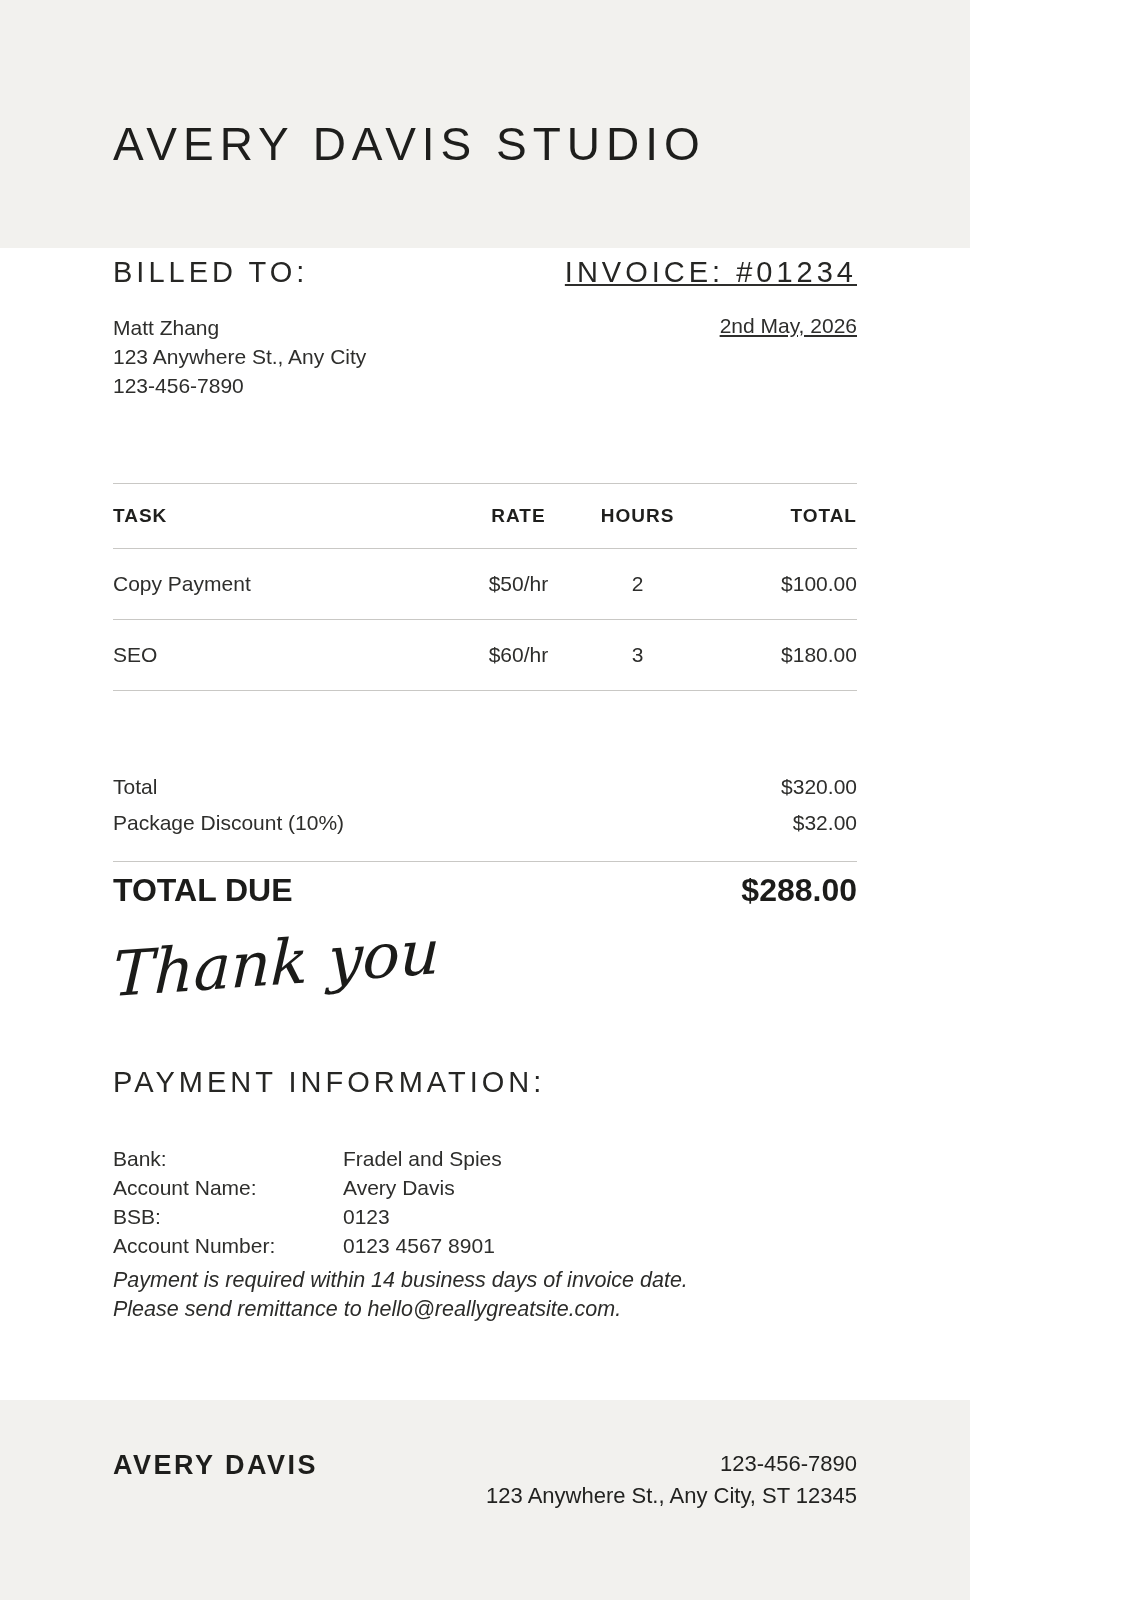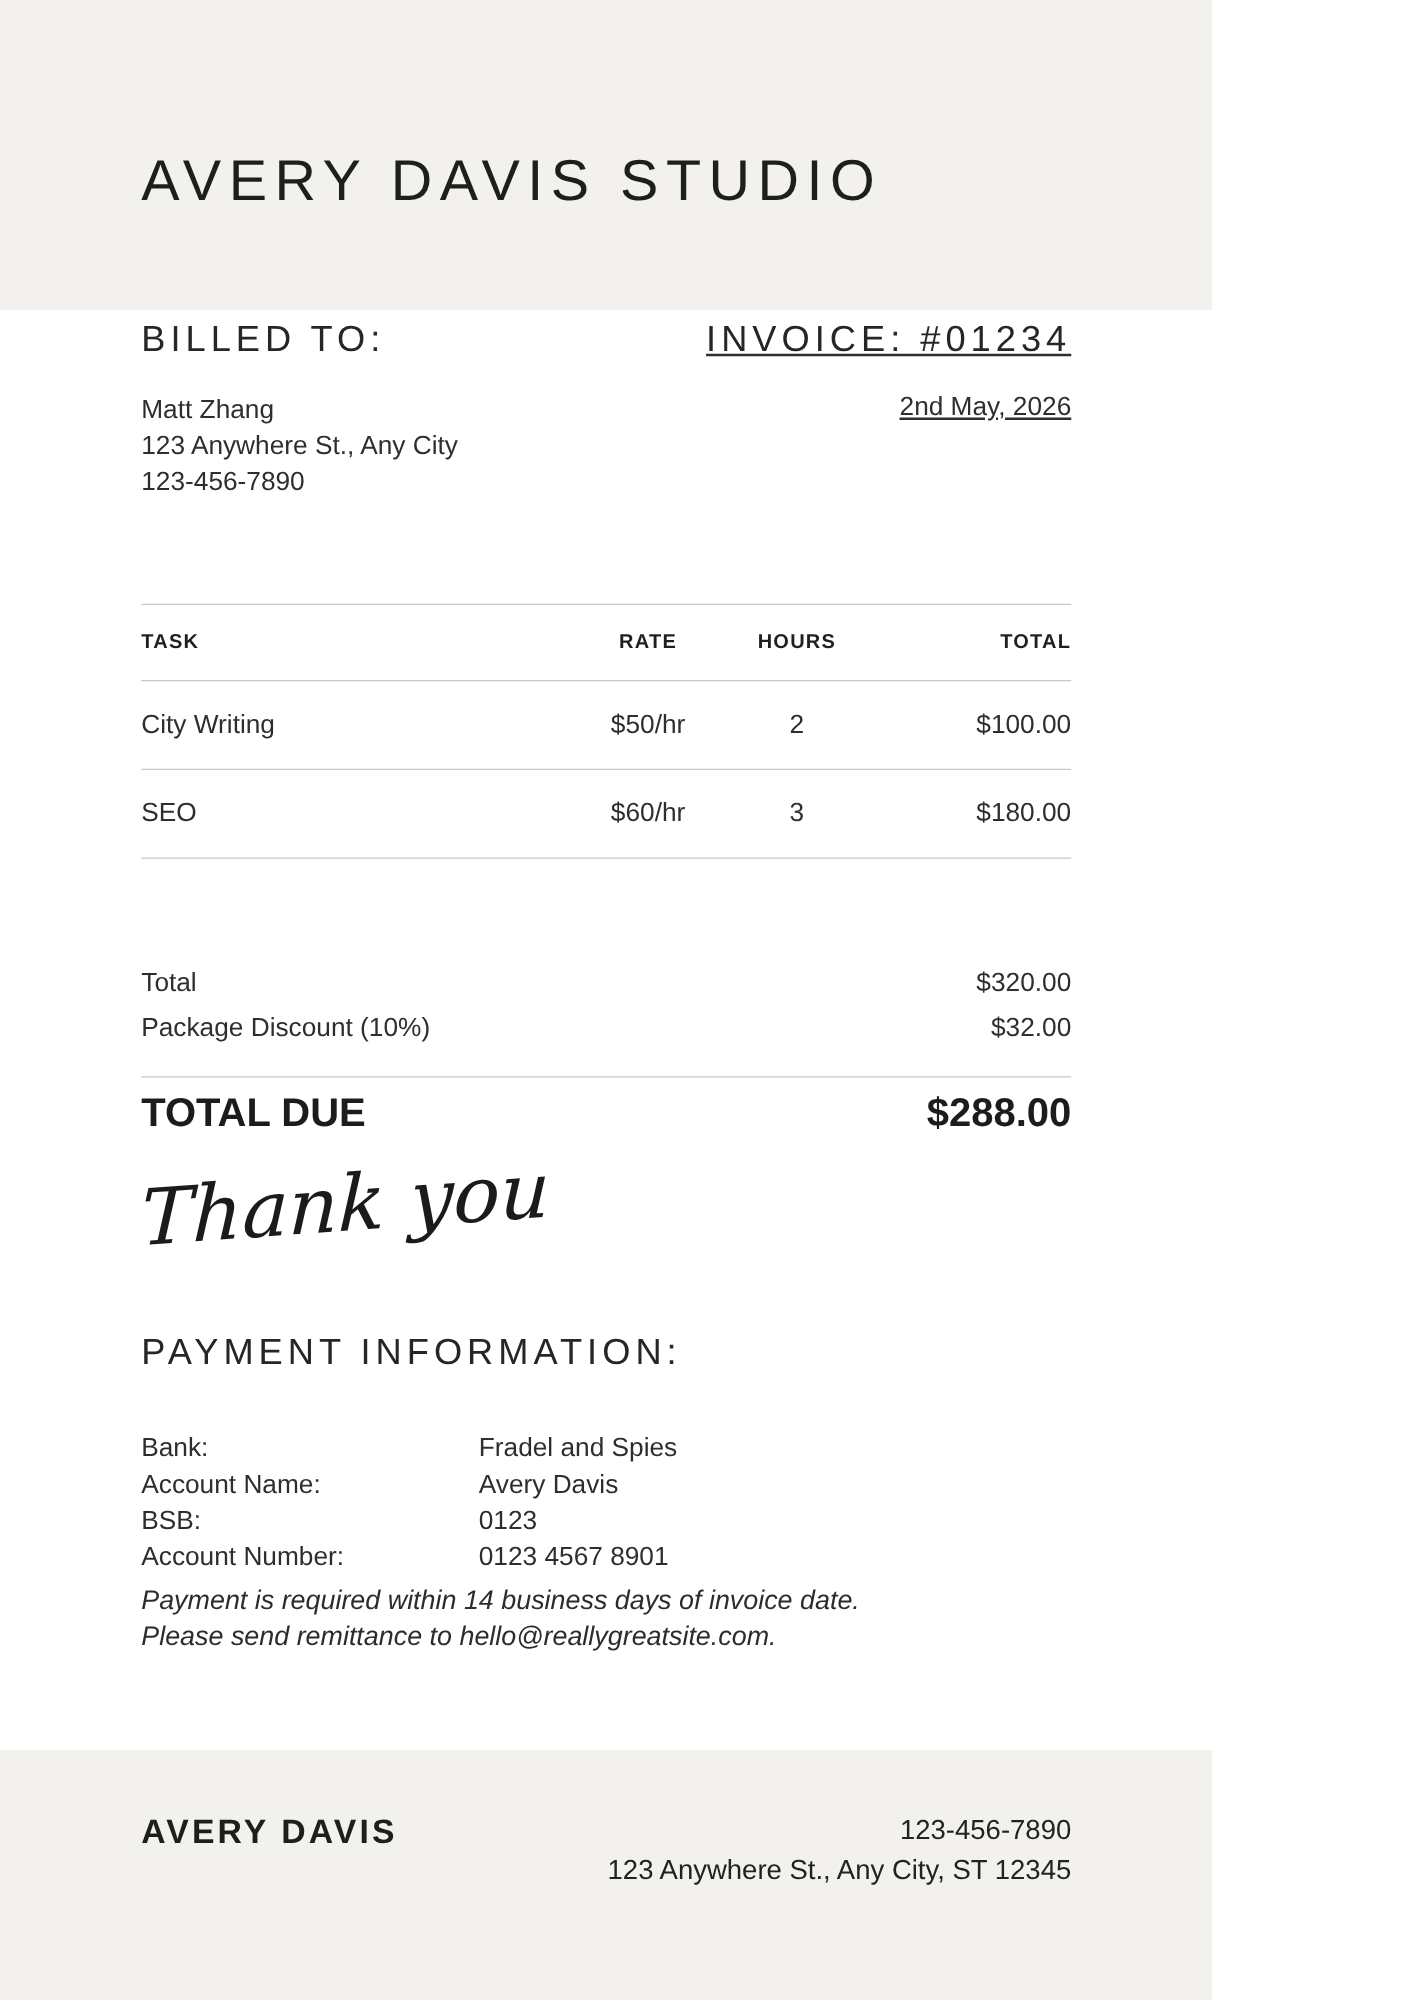--- a/index.html
+++ b/index.html
@@ -69,21 +69,21 @@
   }
   .t-head, .t-row {
     display: grid;
     grid-template-columns: 47% 15% 17% 21%;
     align-items: center;
   }
   .t-head {
     border-top: 1px solid #c9c8c5;
     border-bottom: 1px solid #c9c8c5;
     padding: 21px 0;
-    font-size: 16px;
+    font-size: 19px;
     font-weight: 700;
     letter-spacing: 1px;
     color: #1f1f1d;
   }
   .t-row {
     border-bottom: 1px solid #c9c8c5;
     padding: 23px 0;
     font-size: 21px;
     color: #2e2e2c;
   }
@@ -137,21 +137,21 @@
     top: 1066px;
   }
   .payment-details {
     position: absolute;
     left: 113px;
     top: 1144px;
     font-size: 21px;
     line-height: 29px;
     color: #2e2e2c;
   }
-  .detail-row { display: flex; gap: 40px; }
+  .detail-row { display: flex; }
   .detail-label { width: 230px; }
 
   .payment-note {
     position: absolute;
     left: 113px;
     top: 1266px;
     font-style: italic;
     font-size: 21.5px;
     line-height: 29px;
     color: #2c2c2a;
@@ -202,21 +202,21 @@
   </div>
 
   <div class="invoice-table">
     <div class="t-head">
       <div class="col-task">TASK</div>
       <div class="col-rate">RATE</div>
       <div class="col-hours">HOURS</div>
       <div class="col-total">TOTAL</div>
     </div>
     <div class="t-row">
-      <div class="col-task">City Writing</div>
+      <div class="col-task">Copy Payment</div>
       <div class="col-rate">$50/hr</div>
       <div class="col-hours">2</div>
       <div class="col-total">$100.00</div>
     </div>
     <div class="t-row">
       <div class="col-task">SEO</div>
       <div class="col-rate">$60/hr</div>
       <div class="col-hours">3</div>
       <div class="col-total">$180.00</div>
     </div>

